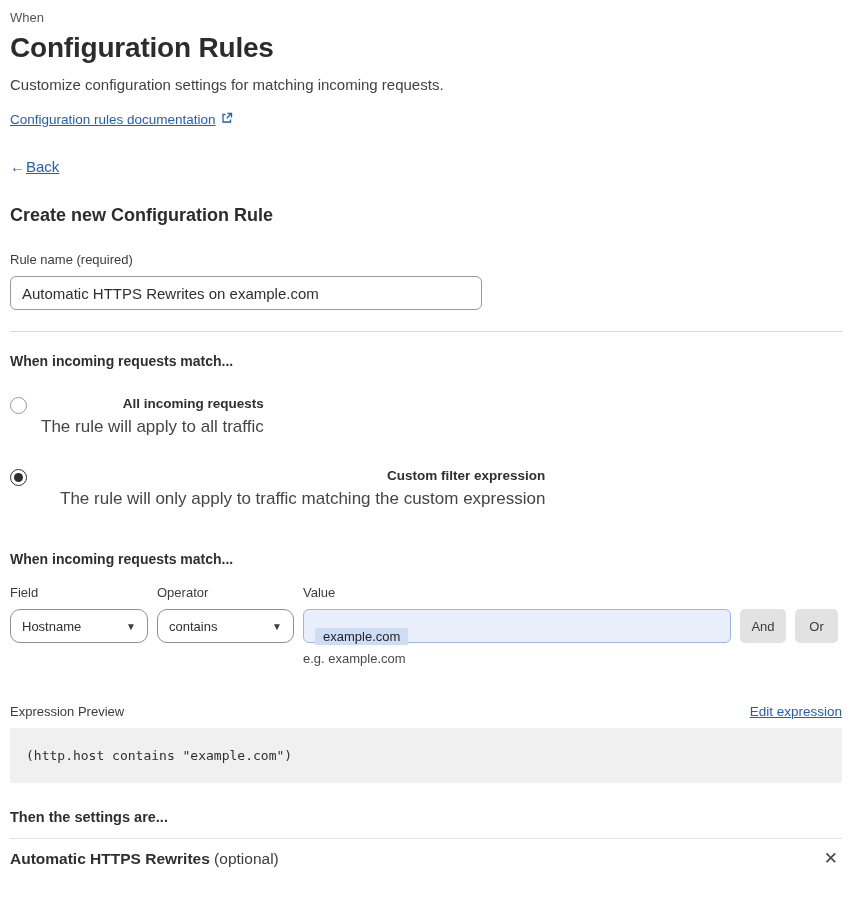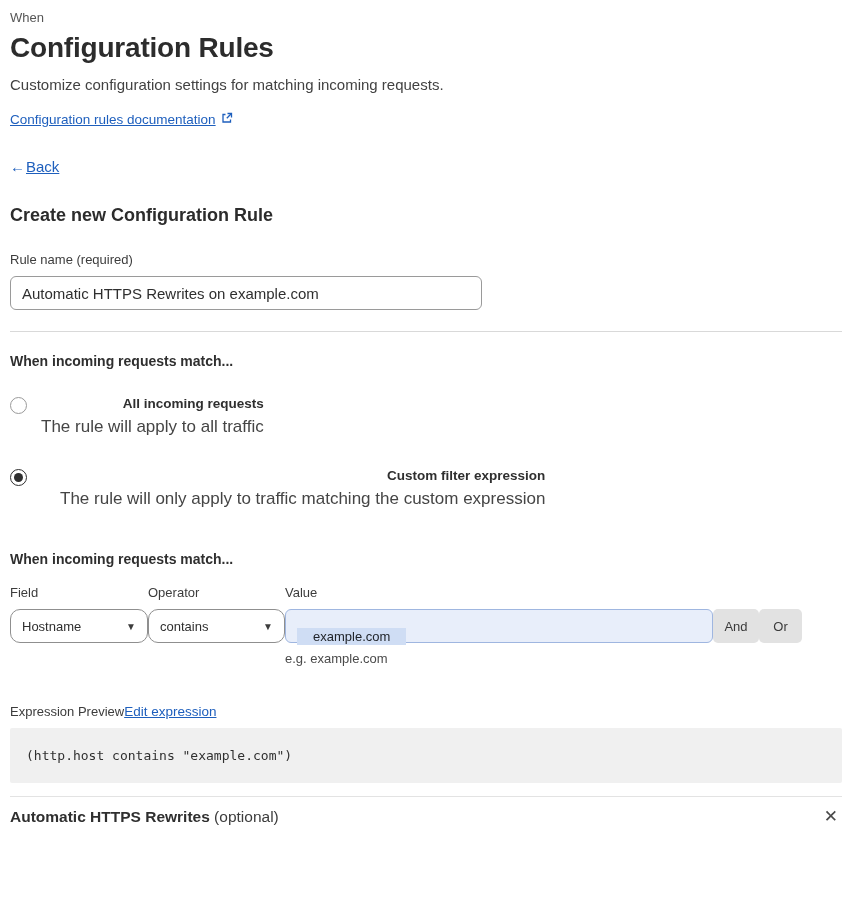--- a/index.html
+++ b/index.html
@@ -52,46 +52,47 @@
   .radio-dot { width: 9px; height: 9px; border-radius: 50%; background: #2f2f2f; }
   .radio-label { font-size: 13.5px; font-weight: 700; color: #2f2f2f; margin-bottom: 6px; text-align: right; }
   .radio-desc { font-size: 17px; color: #454545; }
 
   
   .builder-heading { margin-top: 42px; }
   .builder-grid {
     margin-top: 18px;
     display: grid;
     grid-template-columns: 138px 137px 428px 46px 43px;
+    column-gap: 9px;
   }
   .col-label { font-size: 13px; color: #3c3c3c; margin-bottom: 9px; }
   .select-box {
     height: 32px; border: 1px solid #8f8f8f; border-radius: 10px;
     background: #fff; display: flex; align-items: center;
     justify-content: space-between; padding: 16px 11px;
     font-size: 13px; color: #2f2f2f; cursor: pointer;
   }
   .chevron { font-size: 10px; color: #3c3c3c; }
   .value-box {
     height: 34px; border: 1px solid #9fb6e0; border-radius: 6px;
     background: #e8eefa; display: flex; align-items: center;
     padding: 0 11px; font-size: 13px; color: #20242a; cursor: text;
   }
-  .value-box .selected-text { background: #cfddf4; padding: 1px 16px; margin-top: 20px; }
+  .value-box .selected-text { background: #cfddf4; padding: 1px 8px; margin-top: 20px; }
   .pill-btn {
     height: 34px; border: none; border-radius: 5px;
     background: #e2e2e2; color: #3a3a3a;
     font-size: 13px; font-family: "Liberation Sans", sans-serif;
     cursor: pointer;
   }
   .value-hint { grid-column: 3; font-size: 13px; color: #4a4a4a; margin-top: 8px; }
 
   
   .preview-header {
-    margin-top: 38px; display: flex; align-items: center; justify-content: flex-start;
+    margin-top: 38px; display: flex; align-items: center; justify-content: space-between;
   }
   .preview-label { font-size: 13px; color: #3c3c3c; }
   .code-block {
     margin-top: 9px; background: #f0f0f0; border-radius: 2px;
     padding: 20px 16px;
     font-family: "DejaVu Sans Mono", monospace;
     font-size: 13px; color: #303030;
   }
 
   
@@ -191,20 +192,21 @@
   </div>
 
   
   <div class="preview-header">
     <span class="preview-label">Expression Preview</span>
     <a class="link">Edit expression</a>
   </div>
   <div class="code-block">(http.host contains "example.com")</div>
 
   
+  <div class="bold-sub then-heading">Then the settings are...</div>
 
   <hr class="setting-divider">
 
   <div class="setting-header">
     <div class="setting-title"><b>Automatic HTTPS Rewrites</b><span class="setting-optional"> (optional)</span></div>
     <button class="close-btn">✕</button>
   </div>
 
   
 

